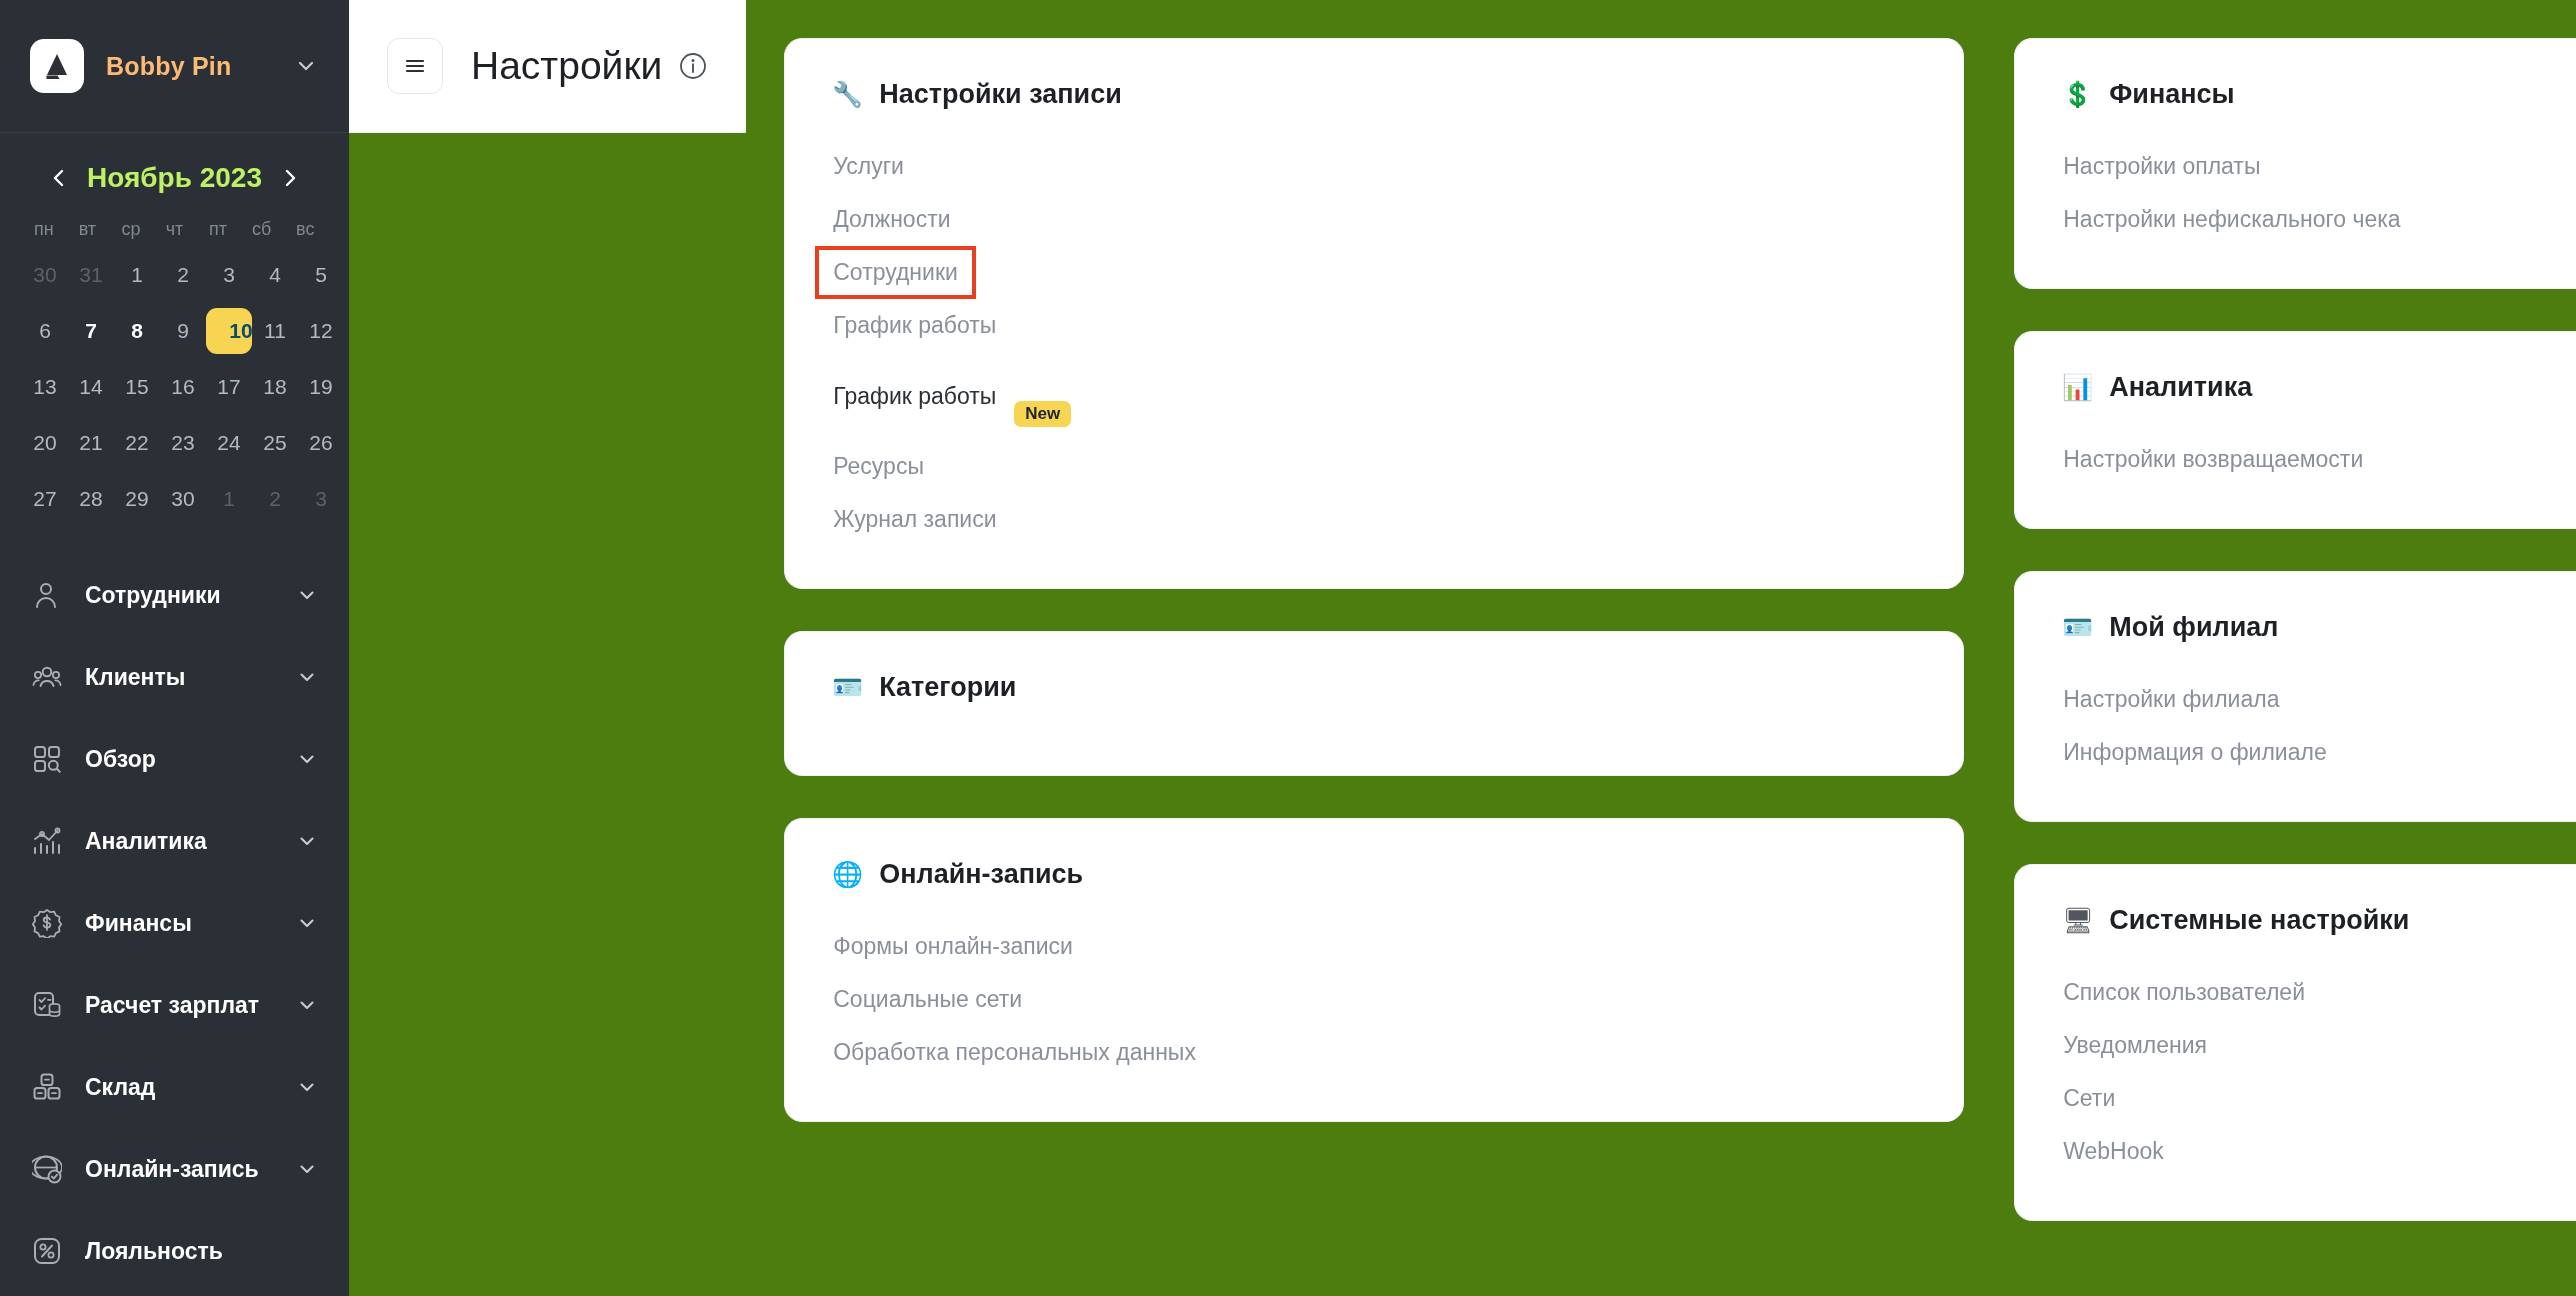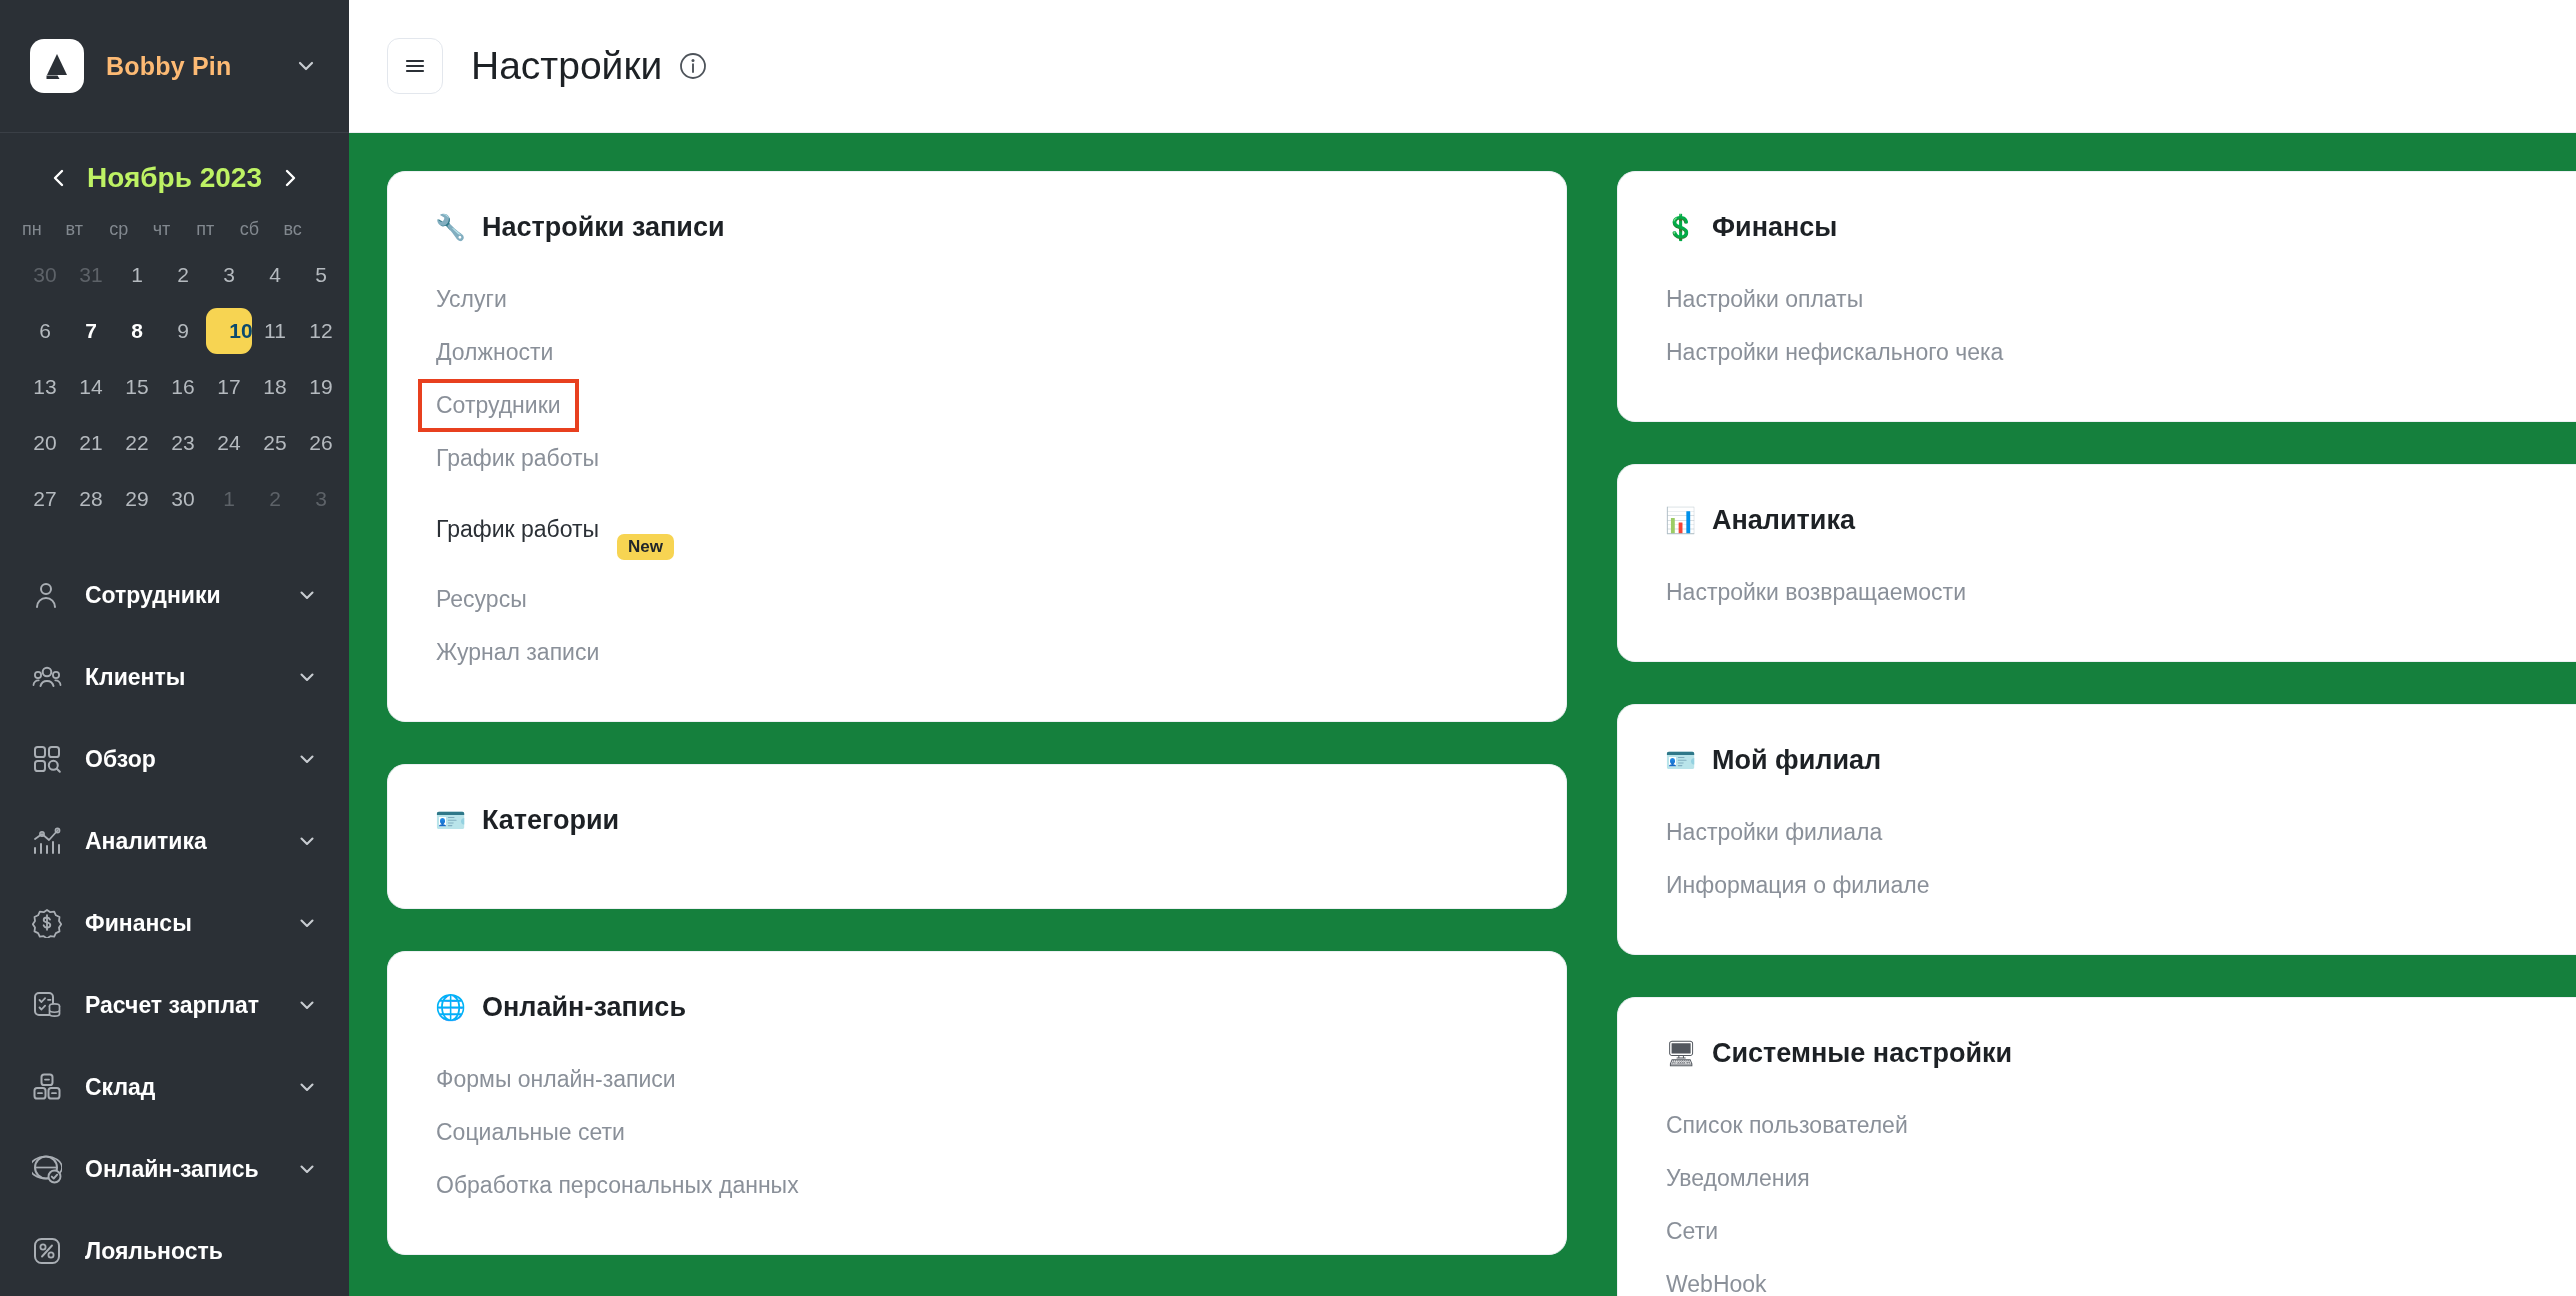--- a/index.html
+++ b/index.html
@@ -58,20 +58,21 @@
   .cal-next { position: absolute; right: 20px; }
   .cal-title {
     color: #bef264; font-size: 28px; font-weight: bold;
     white-space: nowrap;
   }
   .cal-weekdays, .cal-week {
     display: grid; grid-template-columns: repeat(7, 1fr);
   }
   .cal-weekdays { margin-top: 14px; }
   .cal-wd {
+    text-align: center;
     color: #82888f; font-size: 18px;
     padding: 4px 0 2px 0;
   }
   .cal-week { margin-top: 10px; }
   .cal-cell {
     height: 46px;
     display: flex; align-items: flex-start; justify-content: center;
     font-size: 21px;
     color: #b5babf;
     cursor: pointer;
@@ -99,22 +100,22 @@
   .nav-label {
     flex: 1; margin-left: 21px;
     color: #ffffff; font-size: 23px; font-weight: bold;
     white-space: nowrap;
   }
   .nav-caret { width: 24px; height: 24px; flex-shrink: 0; }
 
   
   .main {
     flex: 1; height: 1297px;
-    display: flex; flex-direction: column;
-    background: #15803d;
+    display: flex; flex-direction: row;
+    background: #4d7c0f;
     overflow: hidden;
   }
   .topbar {
     height: 133px; min-height: 133px;
     background: #ffffff;
     display: flex; align-items: center;
     padding: 0 38px;
     border-bottom: 1px solid #eceff3;
   }
   .burger {

